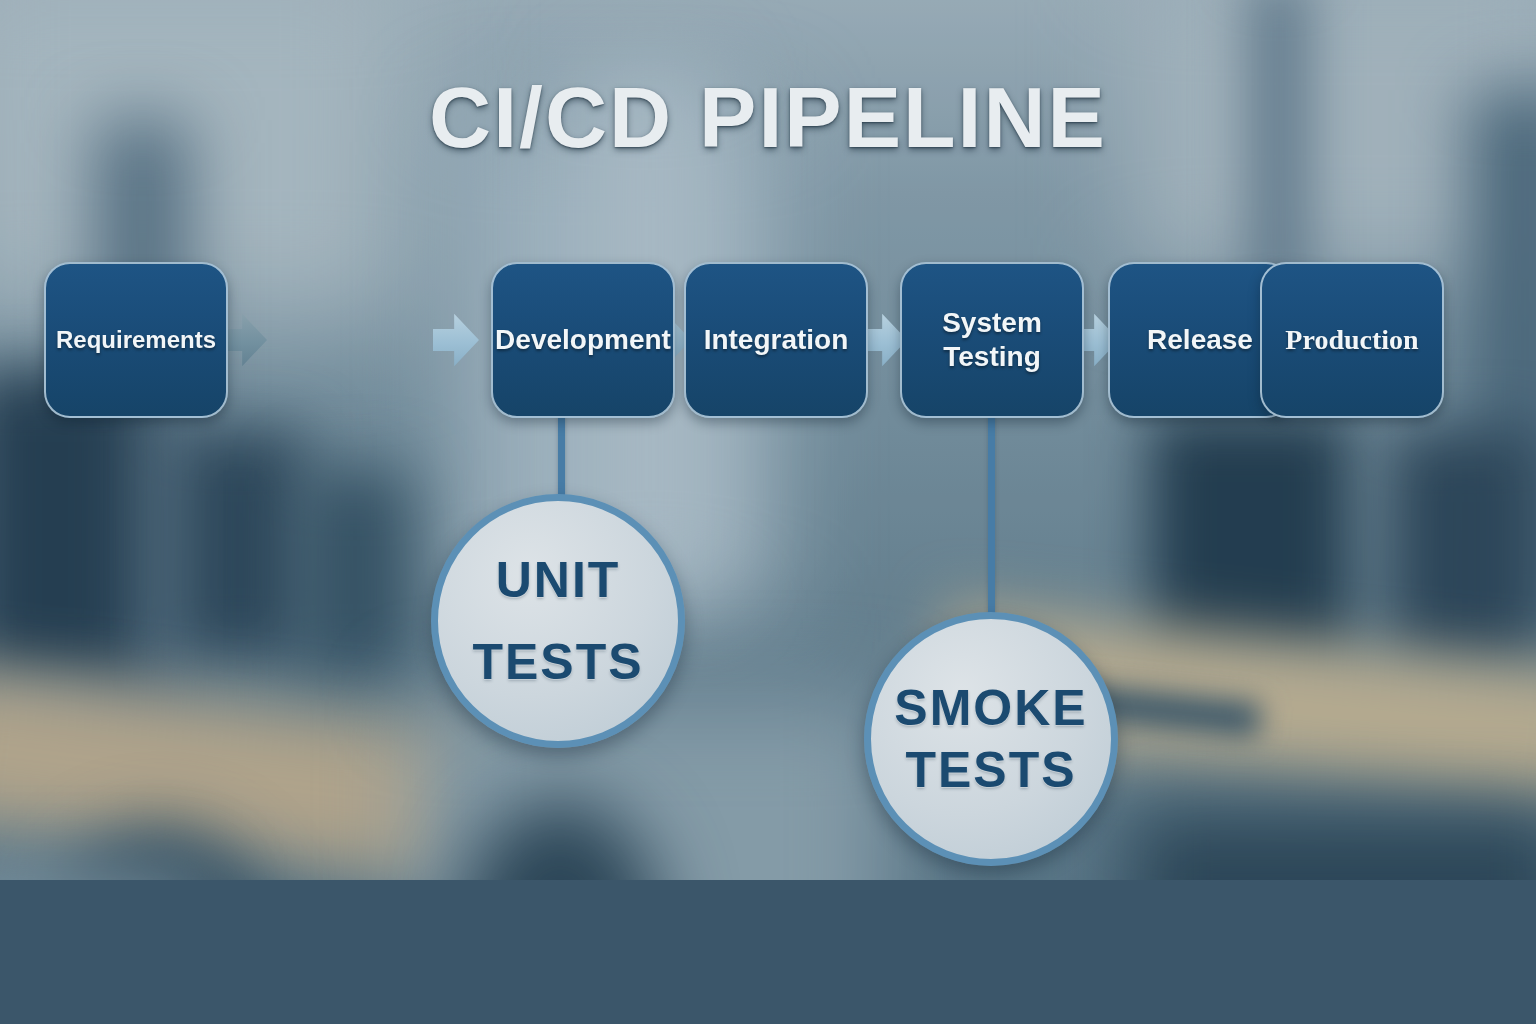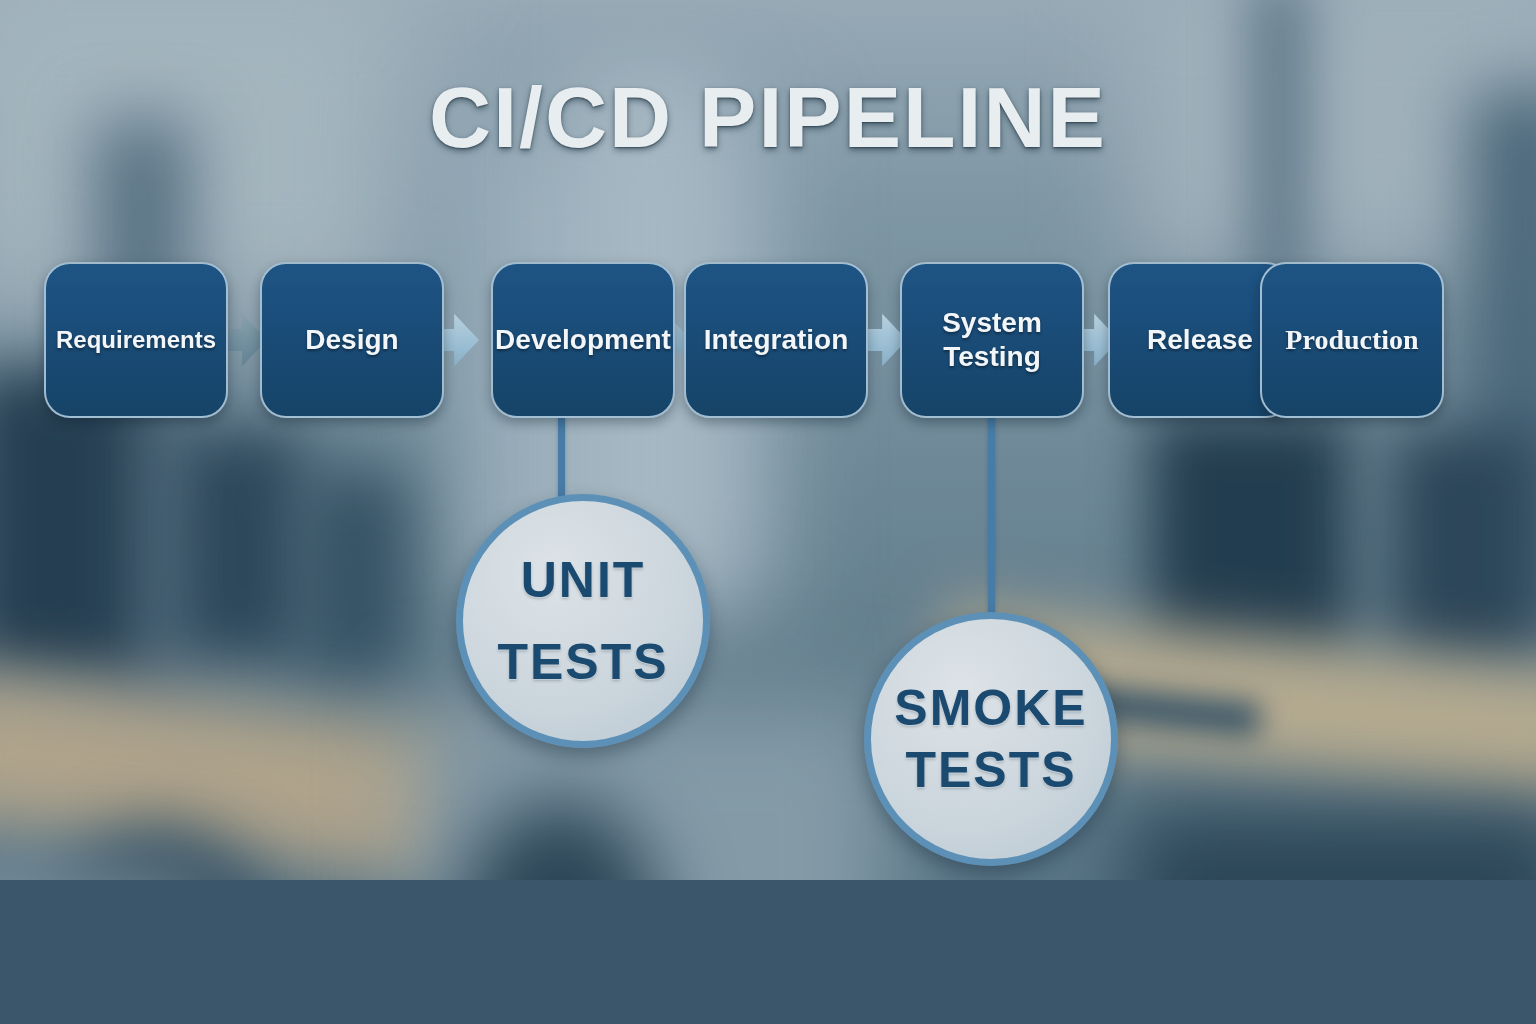--- a/index.html
+++ b/index.html
@@ -75,21 +75,21 @@
 
   
   .test-badge{
     position:absolute;width:254px;height:254px;border-radius:50%;box-sizing:border-box;
     background:radial-gradient(circle at 38% 30%,#dde3e7 0%,#ccd6dd 55%,#bac9d3 100%);
     border:7px solid #5c90b6;
     box-shadow:0 8px 18px rgba(12,30,45,0.35);
     display:flex;flex-direction:column;align-items:center;justify-content:center;
     z-index:2;
   }
-  .badge-unit{left:456px;top:494px;gap:20px;}
+  .badge-unit{left:431px;top:494px;gap:20px;}
   .badge-smoke{left:864px;top:612px;}
   .badge-line{
     color:#1b4a70;font-weight:bold;font-size:50px;line-height:1.24;letter-spacing:2px;
     text-shadow:0 1px 0 rgba(255,255,255,0.35),0 2px 3px rgba(15,40,60,0.25);
   }
 </style>
 </head>
 <body>
 
 <div id="stage-root">
@@ -126,23 +126,20 @@
   <div class="flow-arrow gray" style="left:221px;"></div>
   <div class="flow-arrow" style="left:433px;"></div>
   <div class="flow-arrow" style="left:645px;"></div>
   <div class="flow-arrow" style="left:861px;"></div>
   <div class="flow-arrow" style="left:1073px;"></div>
   <div class="flow-arrow" style="left:1281px;"></div>
 
   <div class="pipeline-stage" style="left:44px;">
     <span class="stage-label small">Requirements</span>
   </div>
-  <div class="pipeline-stage" style="left:260px;">
-    <span class="stage-label">Design</span>
-  </div>
   <div class="pipeline-stage" style="left:468px;margin-left:23px;">
     <span class="stage-label">Development</span>
   </div>
   <div class="pipeline-stage" style="left:684px;">
     <span class="stage-label">Integration</span>
   </div>
   <div class="pipeline-stage" style="left:900px;">
     <span class="stage-label">System Testing</span>
   </div>
   <div class="pipeline-stage" style="left:1108px;">

